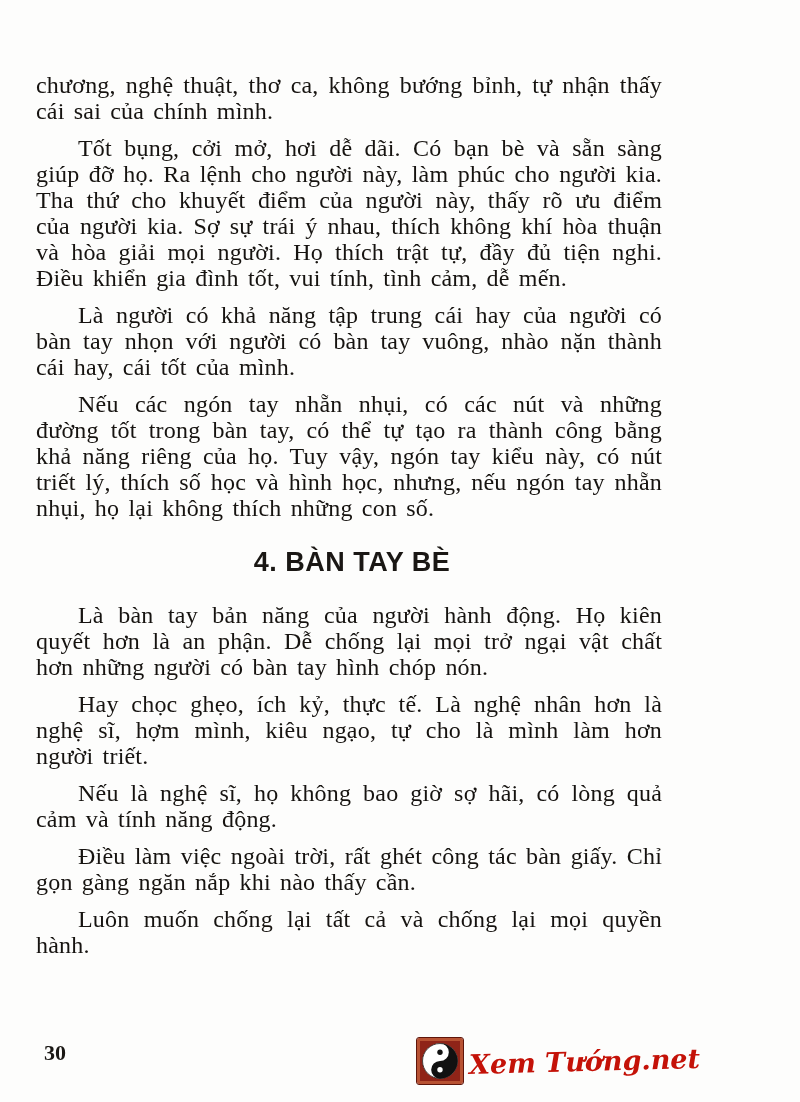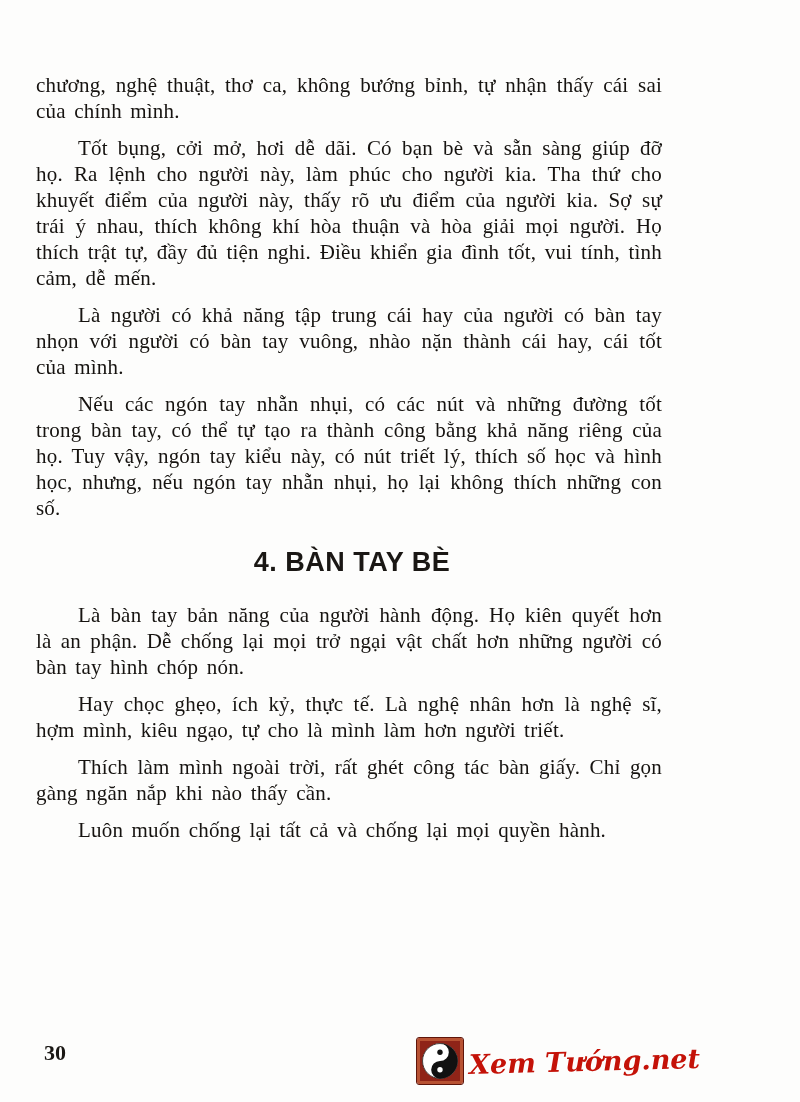--- a/index.html
+++ b/index.html
@@ -21,21 +21,21 @@
   }
 
   .text-block {
     position: absolute;
     top: 72px;
     left: 36px;
     width: 626px;
   }
 
   .para {
-    font-size: 21px;
+    font-size: 24px;
     line-height: 26px;
     text-align: justify;
     text-indent: 42px;
     word-spacing: 3px;
     letter-spacing: 0.2px;
     margin-bottom: 11px;
     color: #161310;
   }
 
   .para.no-indent { text-indent: 0; }
@@ -118,23 +118,24 @@
 
     <p class="para">Nếu các ngón tay nhẵn nhụi, có các nút và những đường tốt trong bàn tay, có thể tự tạo ra thành công bằng khả năng riêng của họ. Tuy vậy, ngón tay kiểu này, có nút triết lý, thích số học và hình học, nhưng, nếu ngón tay nhẵn nhụi, họ lại không thích những con số.</p>
 
     <h2 class="section-heading">4. BÀN TAY BÈ</h2>
 
     <p class="para">Là bàn tay bản năng của người hành động. Họ kiên quyết hơn là an phận. Dễ chống lại mọi trở ngại vật chất hơn những người có bàn tay hình chóp nón.</p>
 
 
     <p class="para">Hay chọc ghẹo, ích kỷ, thực tế. Là nghệ nhân hơn là nghệ sĩ, hợm mình, kiêu ngạo, tự cho là mình làm hơn người triết.</p>
 
+    <p class="para">Nếu là nghệ sĩ, họ không bao giờ sợ hãi, có lòng quả cảm và tính năng động.</p>
 
 
-    <p class="para">Thích làm mình ngoài trời, rất ghét công tác bàn giấy. Chỉ gọn gàng ngăn nắp khi nào thấy cần.</p>
+    <p class="para">Điều làm việc ngoài trời, rất ghét công tác bàn giấy. Chỉ gọn gàng ngăn nắp khi nào thấy cần.</p>
 
     <p class="para">Luôn muốn chống lại tất cả và chống lại mọi quyền hành.</p>
 
   </main>
 
   <footer class="footer">
 
     <div class="page-number">30</div>
 
     <div class="watermark">

